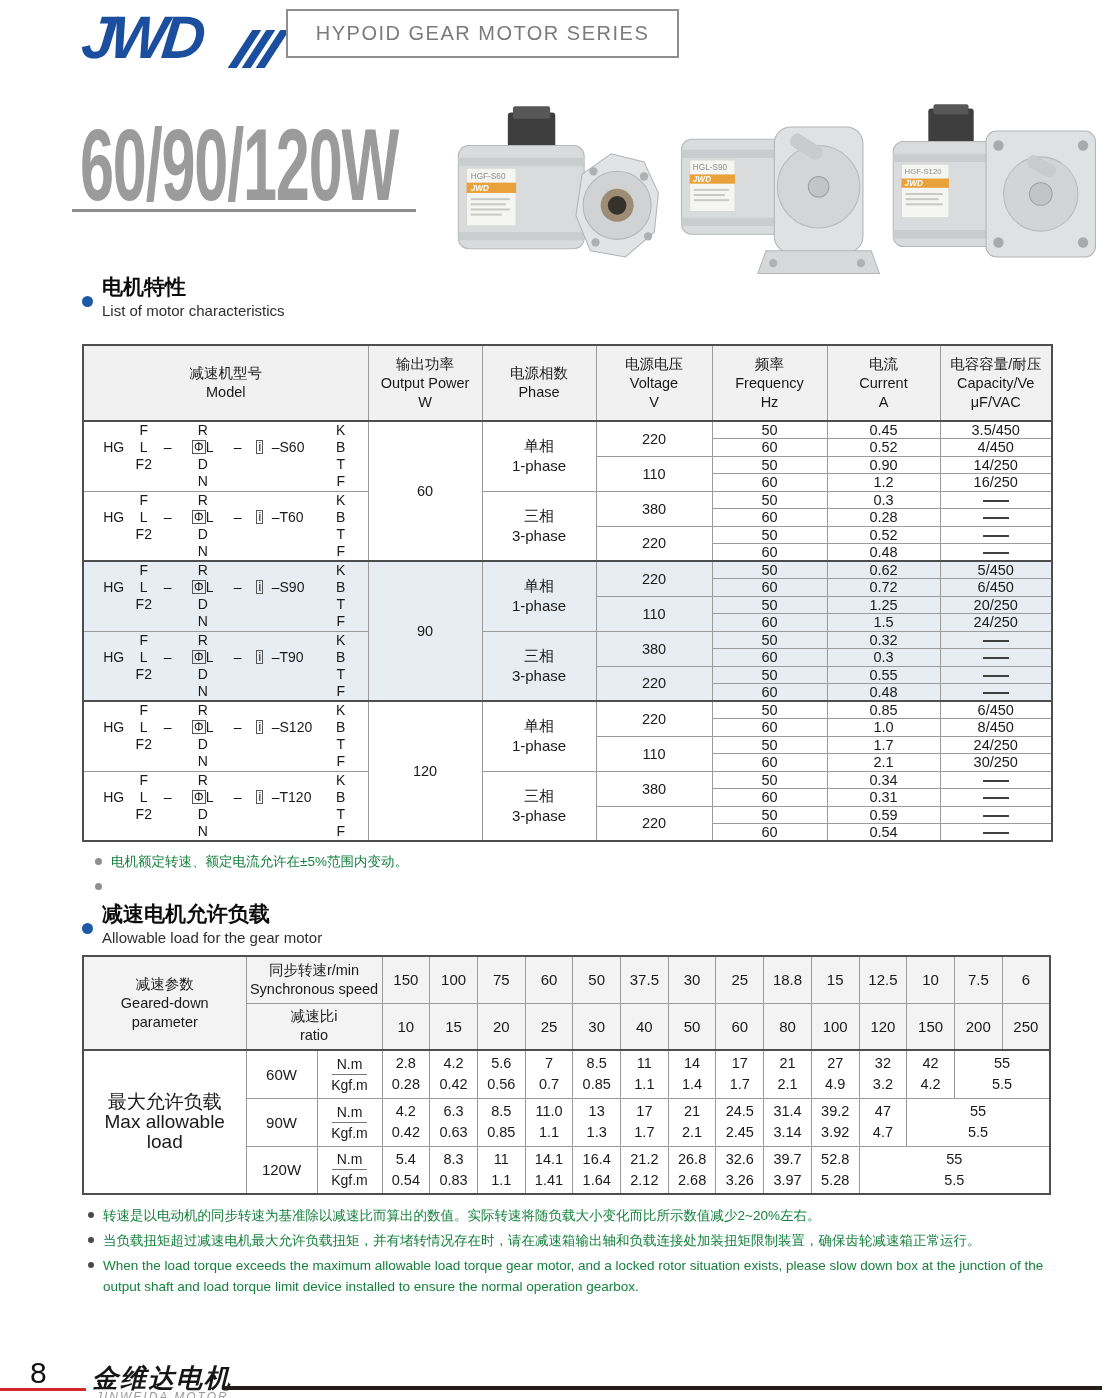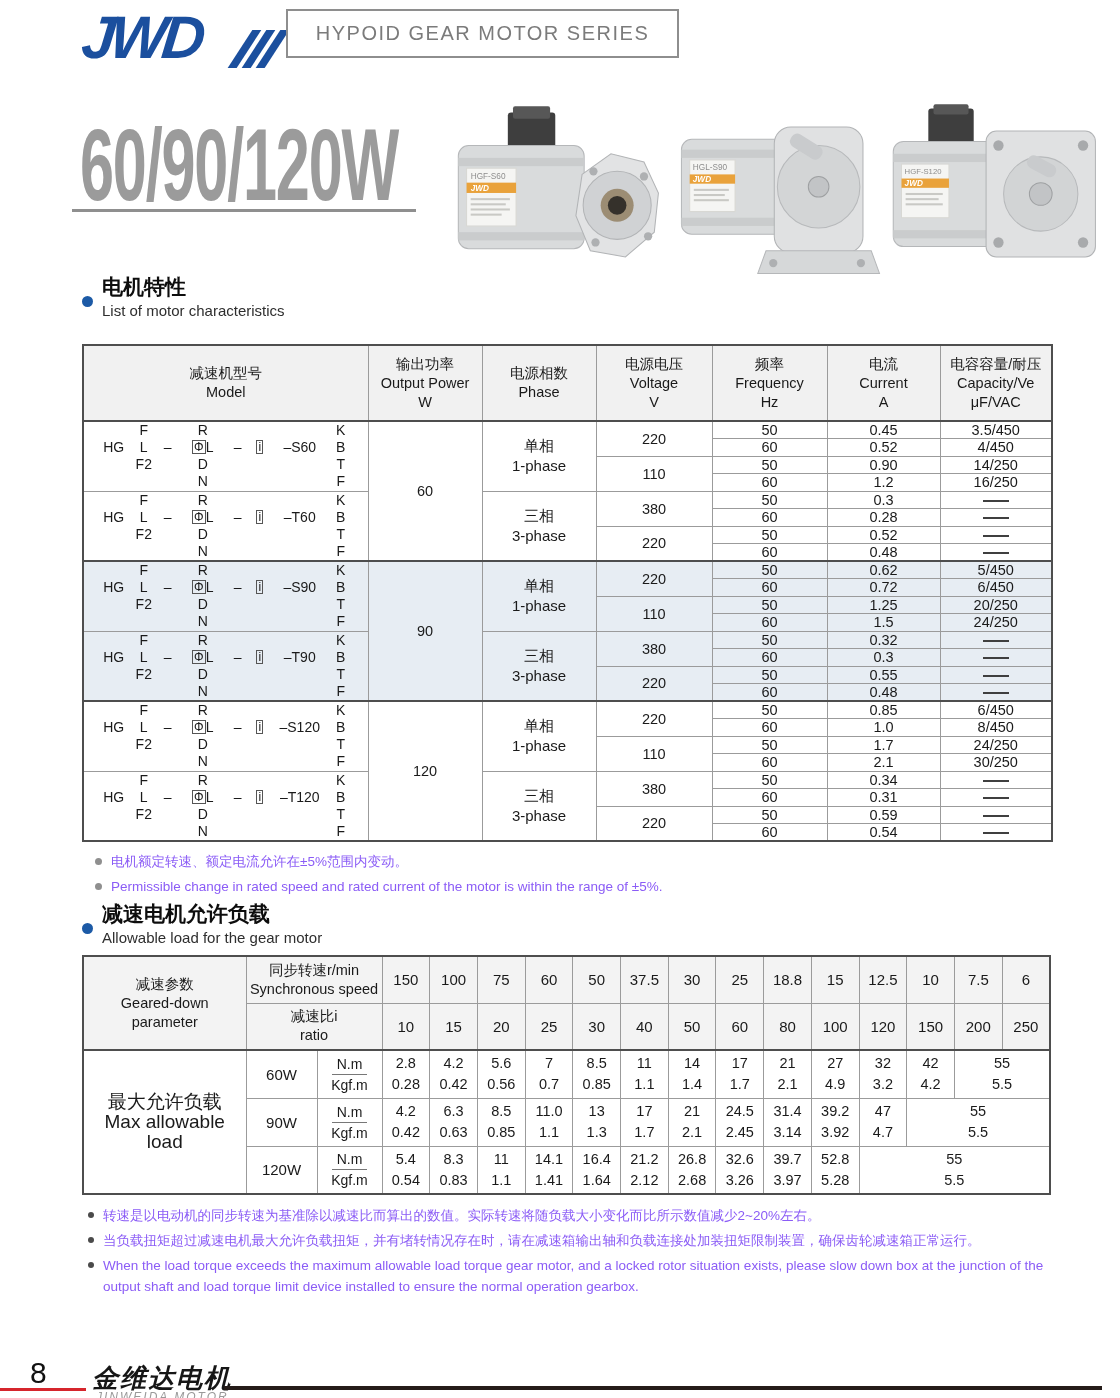--- a/index.html
+++ b/index.html
@@ -44,29 +44,29 @@
   .t1 tbody tr{height:17.5px}
   .t1 tbody td{font-size:14.5px}
   tr.shaded td{background:#e7edf3}
   .blk-top{border-top:2px solid #4e4e4e !important}
   .t1-power{font-size:15px}
   .phase-cn,.phase-en{font-size:15px;line-height:20px}
   .mc-line{display:flex;justify-content:center;line-height:17px;font-size:14px;white-space:pre}
   .mc-s{display:inline-block;text-align:center;white-space:nowrap}
   .mc-s0{width:32px;}
   .mc-s1{width:28px}.mc-s2{width:20px}.mc-s3{width:50px}.mc-s4{width:20px}.mc-s5{width:24px}
-  .mc-s6{width:56px;text-align:center}.mc-s7{width:26px}
+  .mc-s6{width:56px;text-align:left}.mc-s7{width:26px}
   .boxed{display:inline-block;border:1px solid #555;line-height:12px;padding:0 1px;font-size:12px;vertical-align:1px}
   .dashline{display:inline-block;width:26px;border-top:2px solid #3f3f3f;vertical-align:middle}
 
   
   .t1-notes{position:absolute;left:95px;top:852px;width:950px}
   .note-item{display:flex;margin-bottom:6px}
   .note-bullet{flex:none;width:7px;height:7px;border-radius:50%;background:#8f8f8f;margin:6px 9px 0 0}
-  .note-text{font-size:13.5px;color:#8b5cf6;line-height:19px}
+  .note-text{font-size:13.5px;color:#15803d;line-height:19px}
 
   
   .t2{position:absolute;left:82px;top:955px;width:969px;border-collapse:collapse;table-layout:fixed;
       border:2px solid #4e4e4e;background:#fff}
   .t2 th,.t2 td{border:1px solid #9b9b9b;padding:0;text-align:center;vertical-align:middle;
                 color:#1a1a1a;font-weight:normal}
   .t2 thead tr{height:47px}
   .t2 thead th{background:#f3f3f3}
   .t2 thead tr:last-child th{border-bottom:2px solid #4e4e4e}
   .t2 tbody tr{height:48px}
@@ -441,21 +441,20 @@
       </tbody>
     </table>
 
   <div class="t1-notes">
       <div class="note-item">
         <span class="note-bullet"></span>
         <span class="note-text">电机额定转速、额定电流允许在±5%范围内变动。</span>
       </div>
       <div class="note-item">
         <span class="note-bullet"></span>
-        <span class="note-text">Permissible change in rated speed and rated current of the motor is within the range of ±5%.</span>
       </div>
     </div>
 
   <div class="sec sec2">
     <span class="sec-dot"></span>
     <div>
       <div class="sec-cn">减速电机允许负载</div>
       <div class="sec-en">Allowable load for the gear motor</div>
     </div>
   </div>

